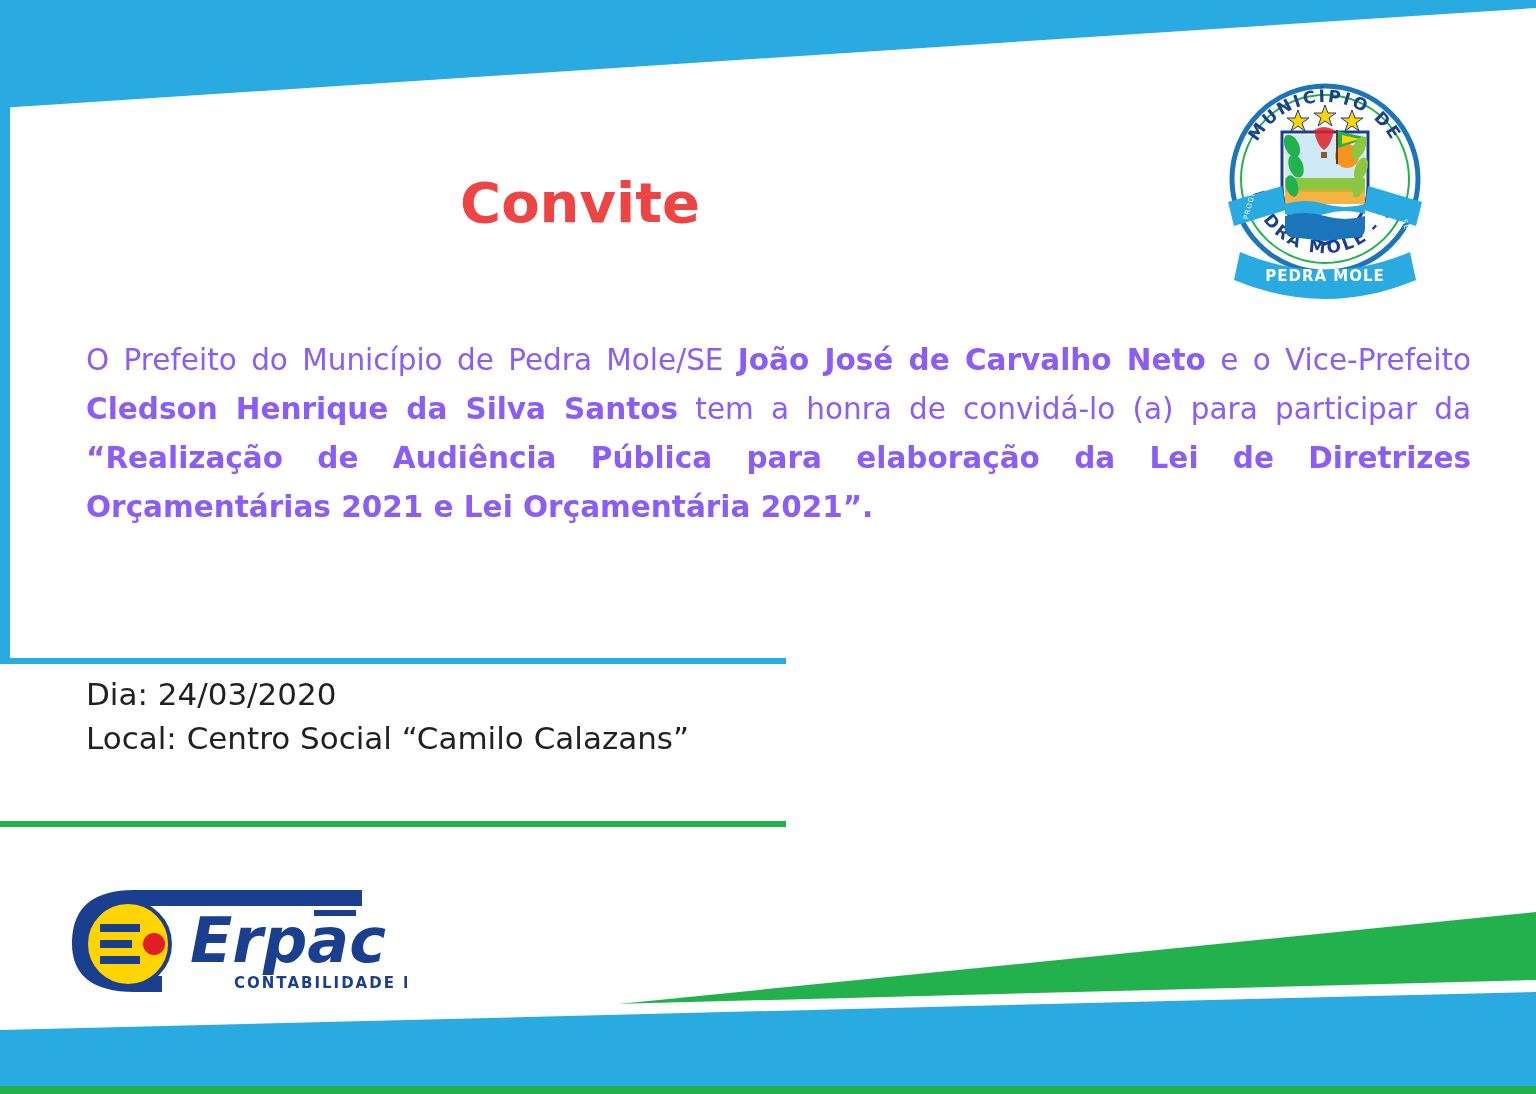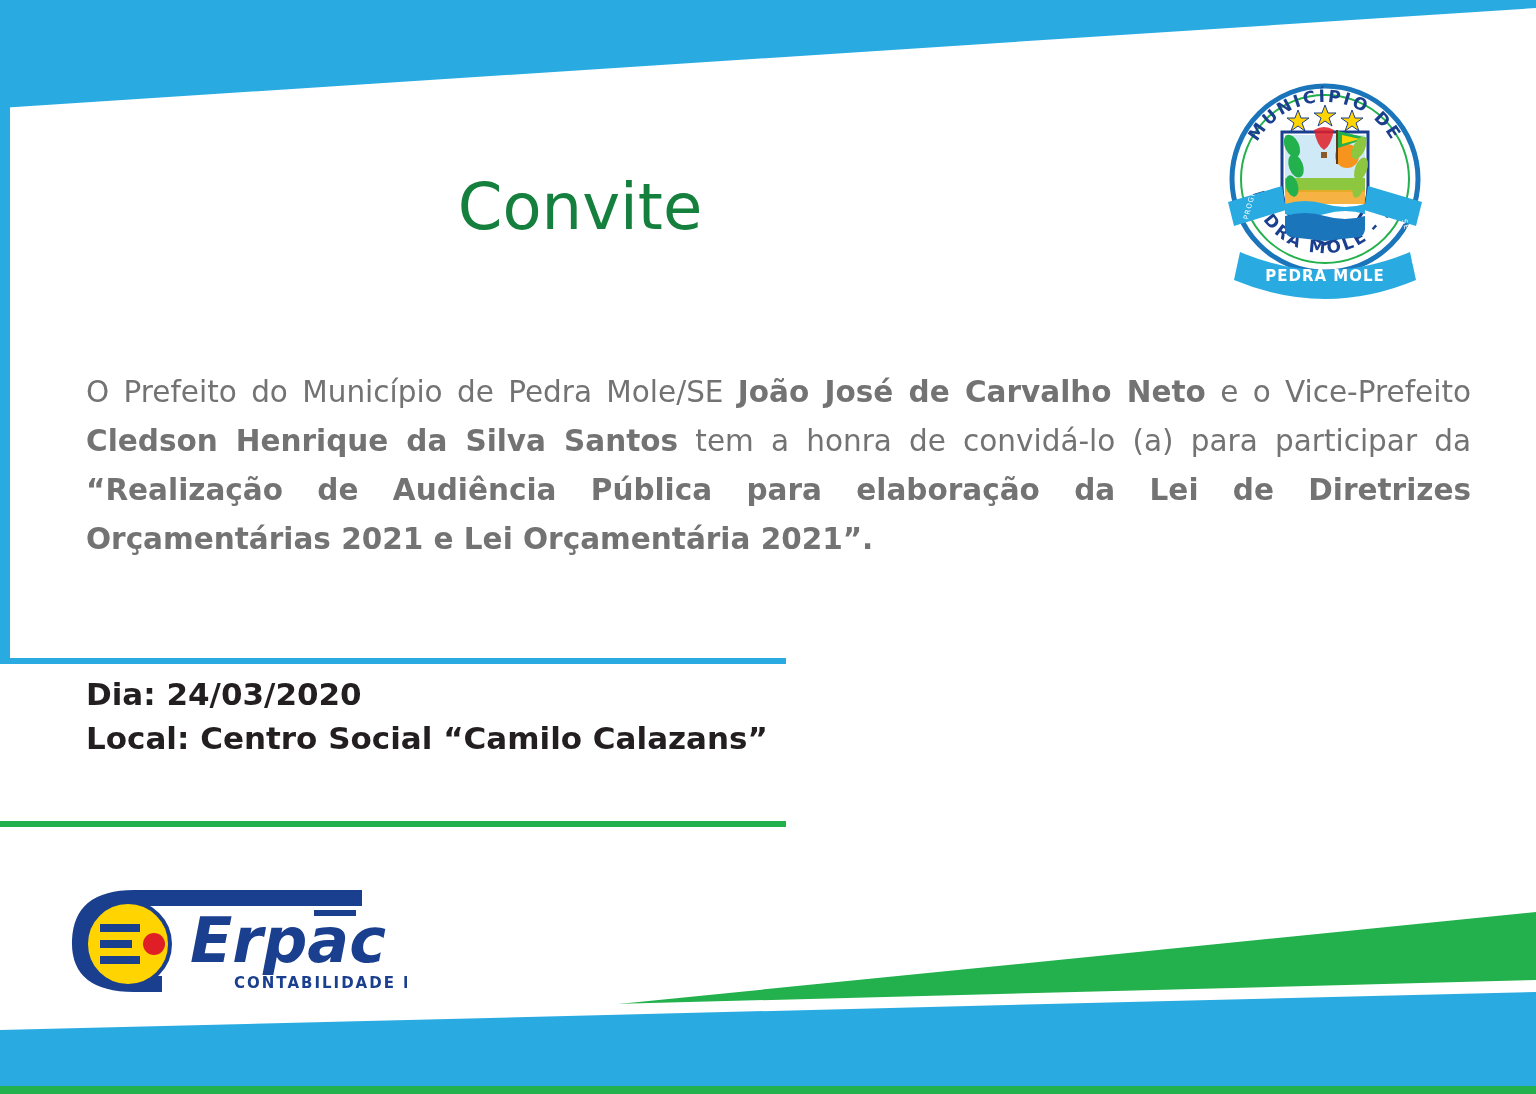--- a/index.html
+++ b/index.html
@@ -60,40 +60,39 @@
   }
 
   
   .title {
     position: absolute;
     top: 175px;
     left: 0;
     width: 1160px;
     text-align: center;
     font-family: "DejaVu Sans", sans-serif;
-    font-size: 64px;
-    font-weight: 400;
-    color: #15803d;
+    font-size: 56px;
+    font-weight: 700;
+    color: #ef4444;
     letter-spacing: 0px;
     line-height: 1;
   }
 
   
   .body-text {
     position: absolute;
     left: 86px;
     top: 336px;
     width: 1385px;
     font-family: "DejaVu Sans", sans-serif;
     font-size: 29.5px;
     line-height: 1.66;
-    color: #737373;
+    color: #8b5cf6;
     text-align: justify;
     text-justify: inter-word;
-    margin-top: 32px;
   }
   .body-text b {
     font-weight: 700;
   }
   .body-text .quoted {
     font-weight: 700;
   }
 
   
   .rule-blue {
@@ -111,21 +110,21 @@
     width: 786px;
     height: 6px;
     background: #22b14c;
   }
   .details {
     position: absolute;
     left: 86px;
     top: 672px;
     width: 900px;
     font-family: "DejaVu Sans", sans-serif;
-    font-weight: 700;
+    font-weight: 400;
     font-size: 31px;
     line-height: 1.42;
     color: #231f20;
   }
   .details div {
     white-space: nowrap;
   }
 
   
   .erpac {

